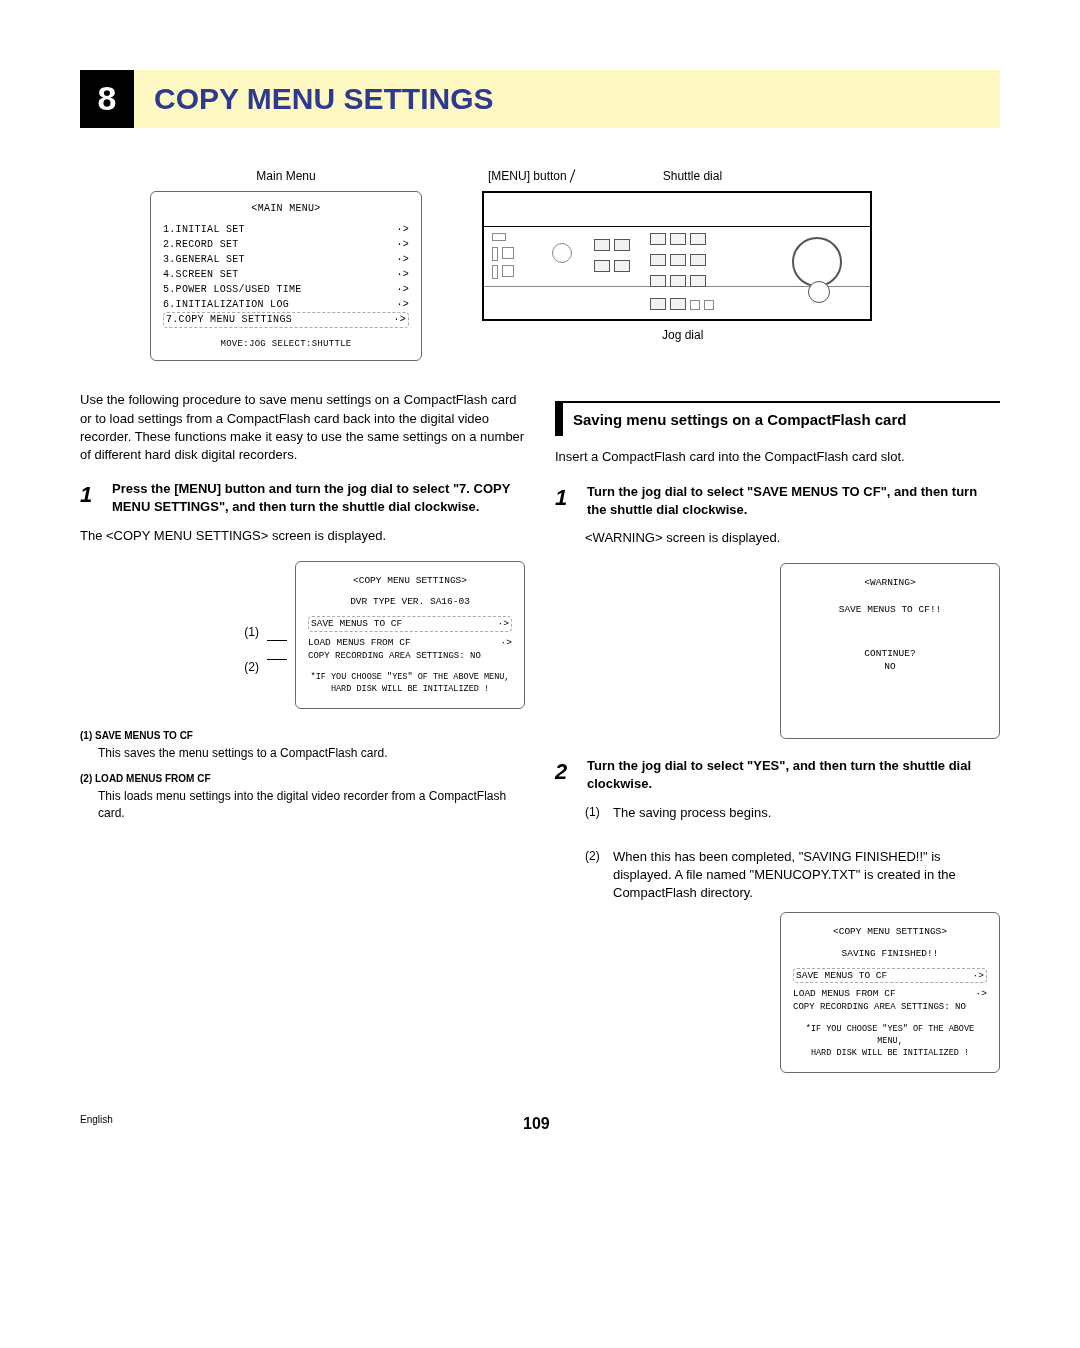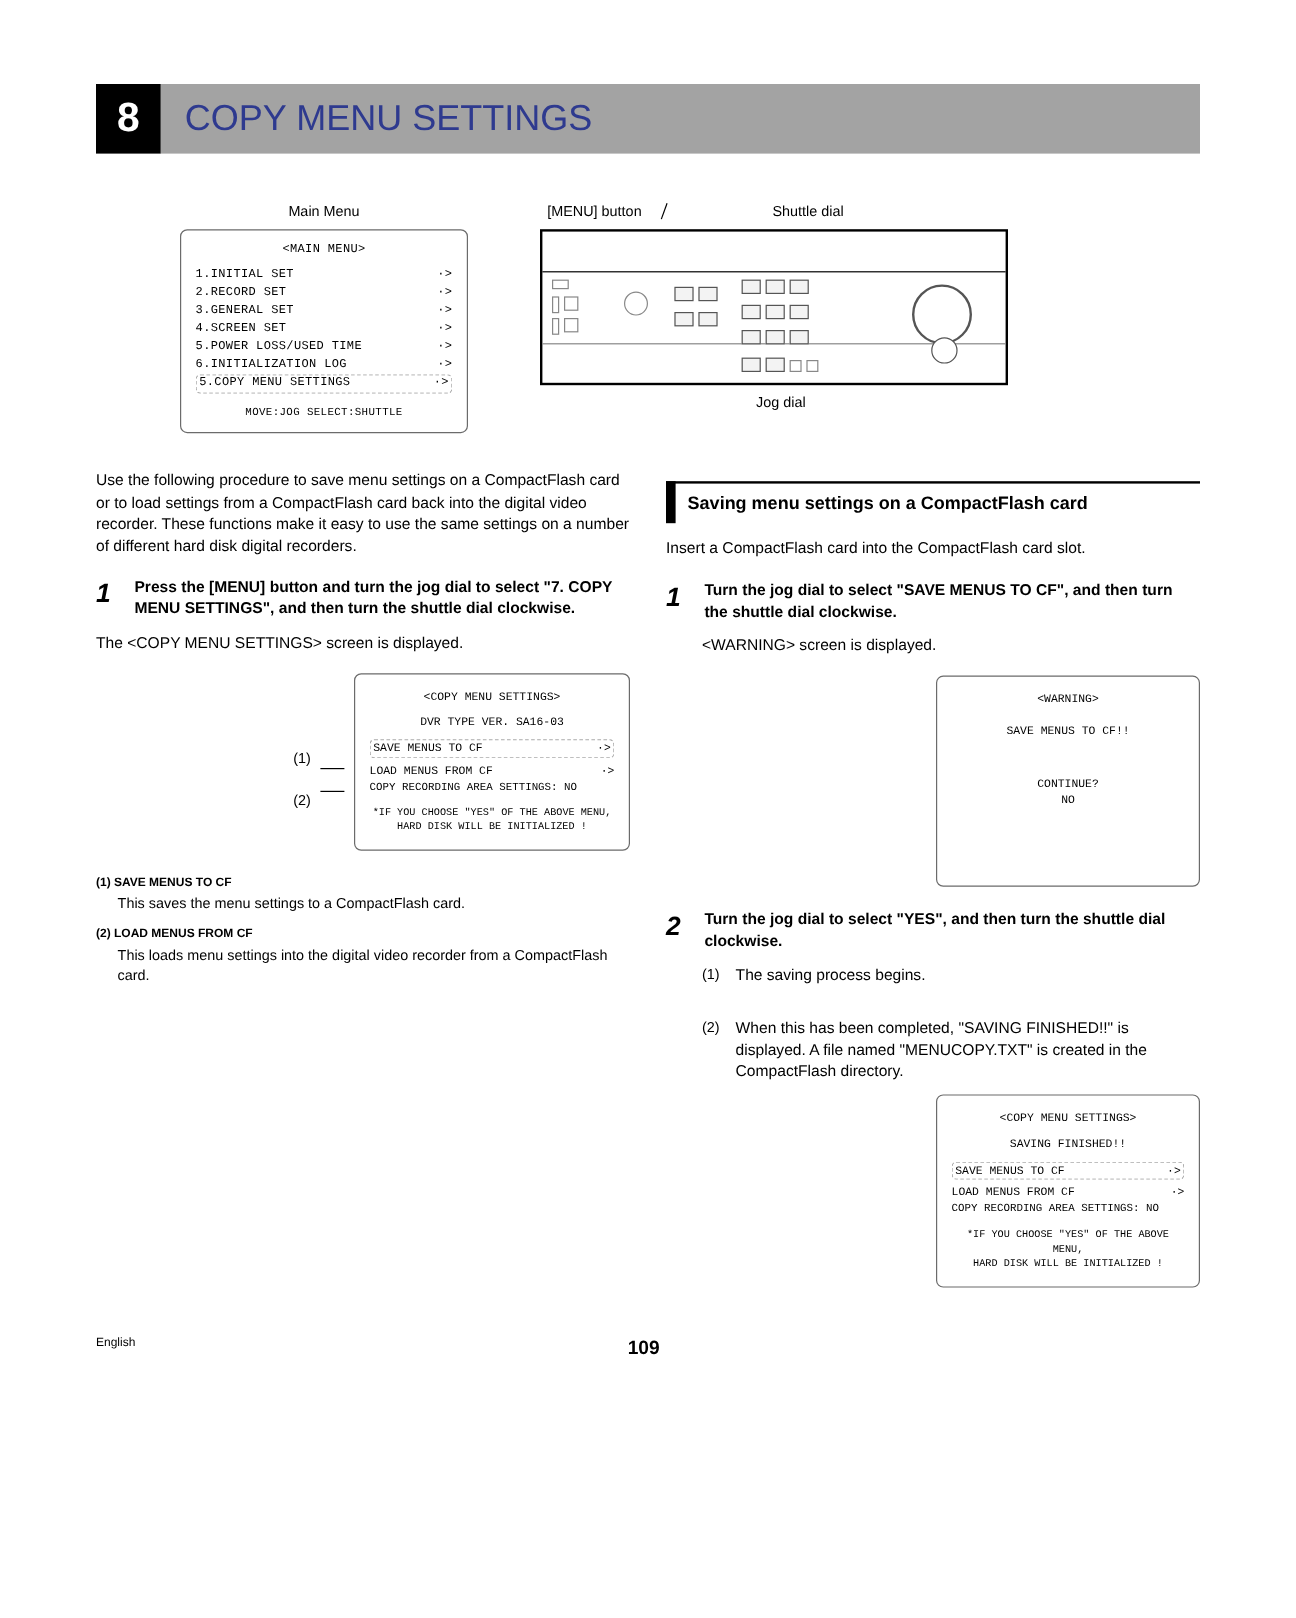--- a/index.html
+++ b/index.html
@@ -23,24 +23,24 @@
     font-size: 34px;
     font-weight: bold;
     width: 54px;
     display: flex;
     align-items: center;
     justify-content: center;
     font-family: Arial, sans-serif;
   }
   .chapter-title {
     flex: 1;
-    background: #a3a3a3;
+    background: #fef9c3;
     color: #2e3a8f;
     font-size: 30px;
-    font-weight: normal;
+    font-weight: bold;
     padding: 8px 20px;
     display: flex;
     align-items: center;
   }
   .two-col {
     display: flex;
     gap: 30px;
   }
   .col { flex: 1; min-width: 0; }
   .diagram-row {
@@ -153,33 +153,33 @@
   .center { text-align:center; }
   .bar {
     height:10px; background:#000; width:110px; margin:4px auto 0 auto;
   }
   .page-foot {
     display:flex; justify-content:space-between;
     margin-top:40px; font-size:12px;
   }
   .page-num { font-weight:bold; font-size:16px; margin:0 auto; }
   .eng { font-size:10px; }
-  .label-arrow { display:flex; align-items:center; gap:16px; }
+  .label-arrow { display:flex; align-items:center; gap:3px; }
 </style>
 </head>
 <body>
 
 <div class="chapter-header">
   <div class="chapter-num">8</div>
   <div class="chapter-title">COPY MENU SETTINGS</div>
 </div>
 
 <div class="diagram-row">
 
-  <div style="width:240px; margin-left:70px;">
+  <div style="width:272px; margin-left:70px;">
     <div class="caption-small">Main Menu</div>
     <div class="osd-box">
       <div class="osd-title">&lt;MAIN MENU&gt;</div>
       <div class="osd-line">
           <span>1.INITIAL SET</span>
           <span>·&gt;</span>
         </div>
       <div class="osd-line">
           <span>2.RECORD SET</span>
           <span>·&gt;</span>
@@ -194,21 +194,21 @@
         </div>
       <div class="osd-line">
           <span>5.POWER LOSS/USED TIME</span>
           <span>·&gt;</span>
         </div>
       <div class="osd-line">
           <span>6.INITIALIZATION LOG</span>
           <span>·&gt;</span>
         </div>
       <div class="osd-highlight">
-          <span>5.COPY MENU SETTINGS</span>
+          <span>7.COPY MENU SETTINGS</span>
           <span>·&gt;</span>
         </div>
       <div class="osd-footer">MOVE:JOG  SELECT:SHUTTLE</div>
     </div>
   </div>
 
   <div class="device-figure" style="margin-left:40px;">
     <div style="display:flex; gap:30px; margin:0 0 6px 6px;">
       <span class="label-arrow">
           <span class="caption-lbl">[MENU] button</span>

